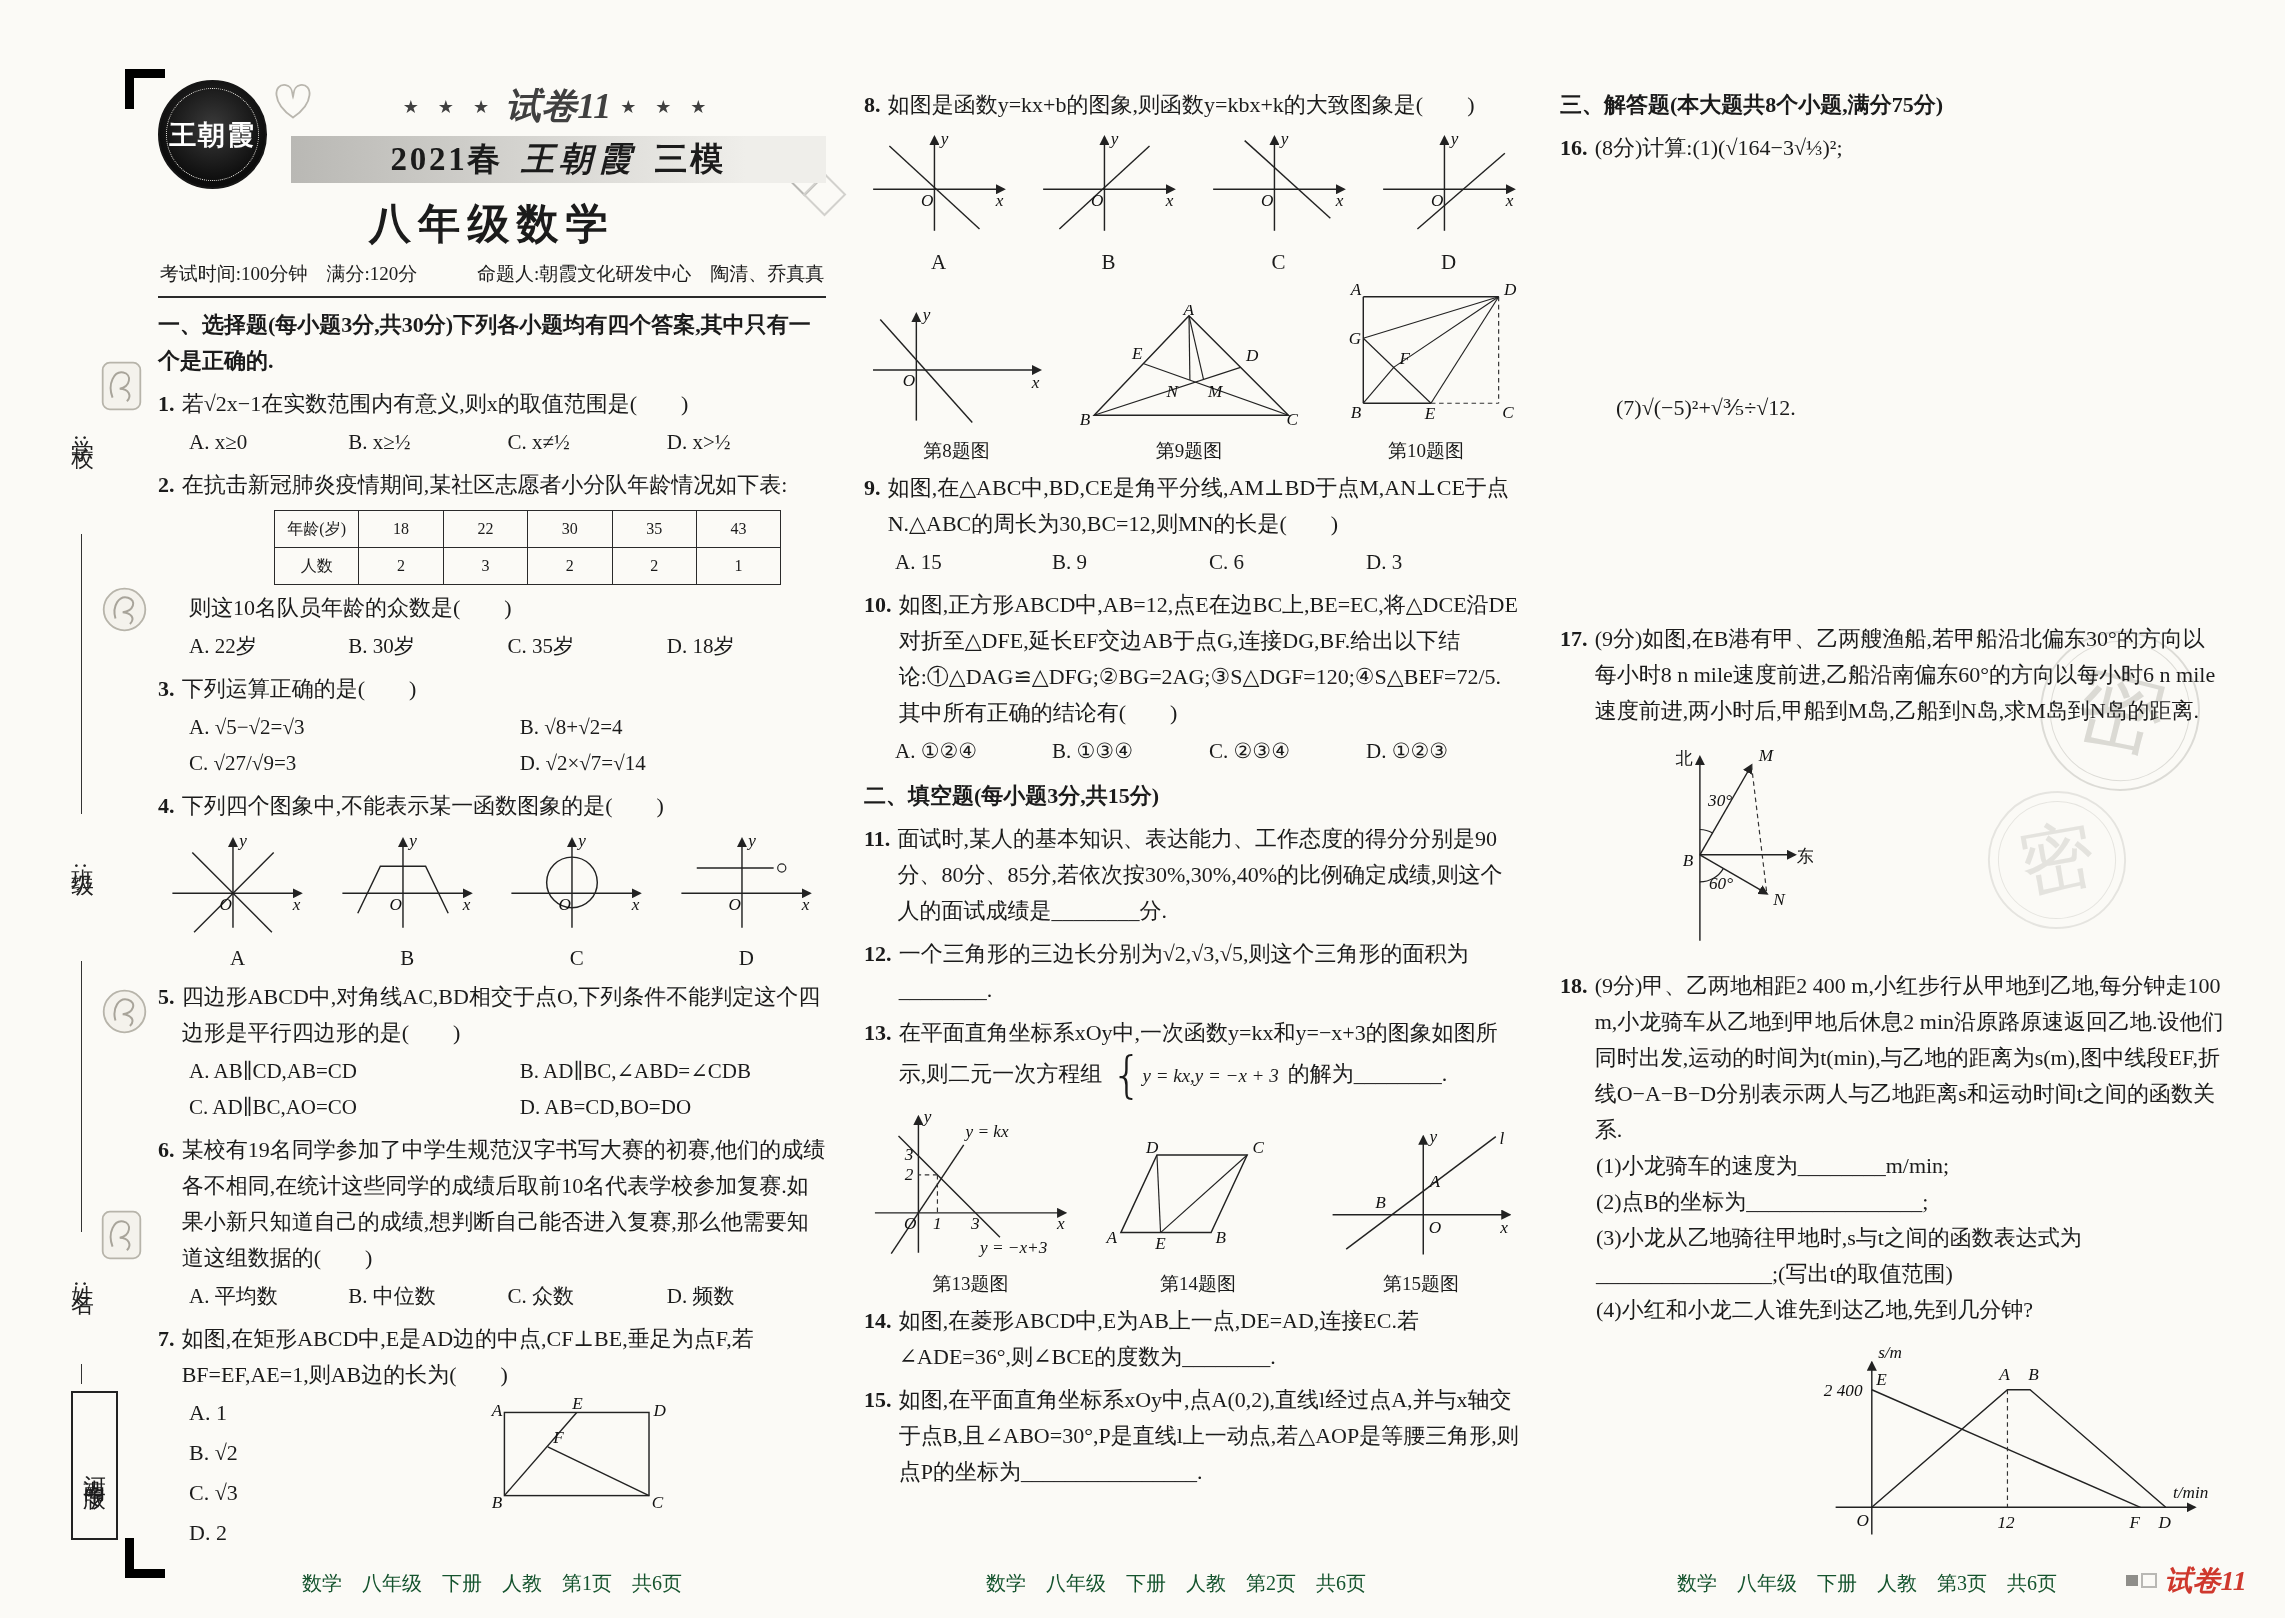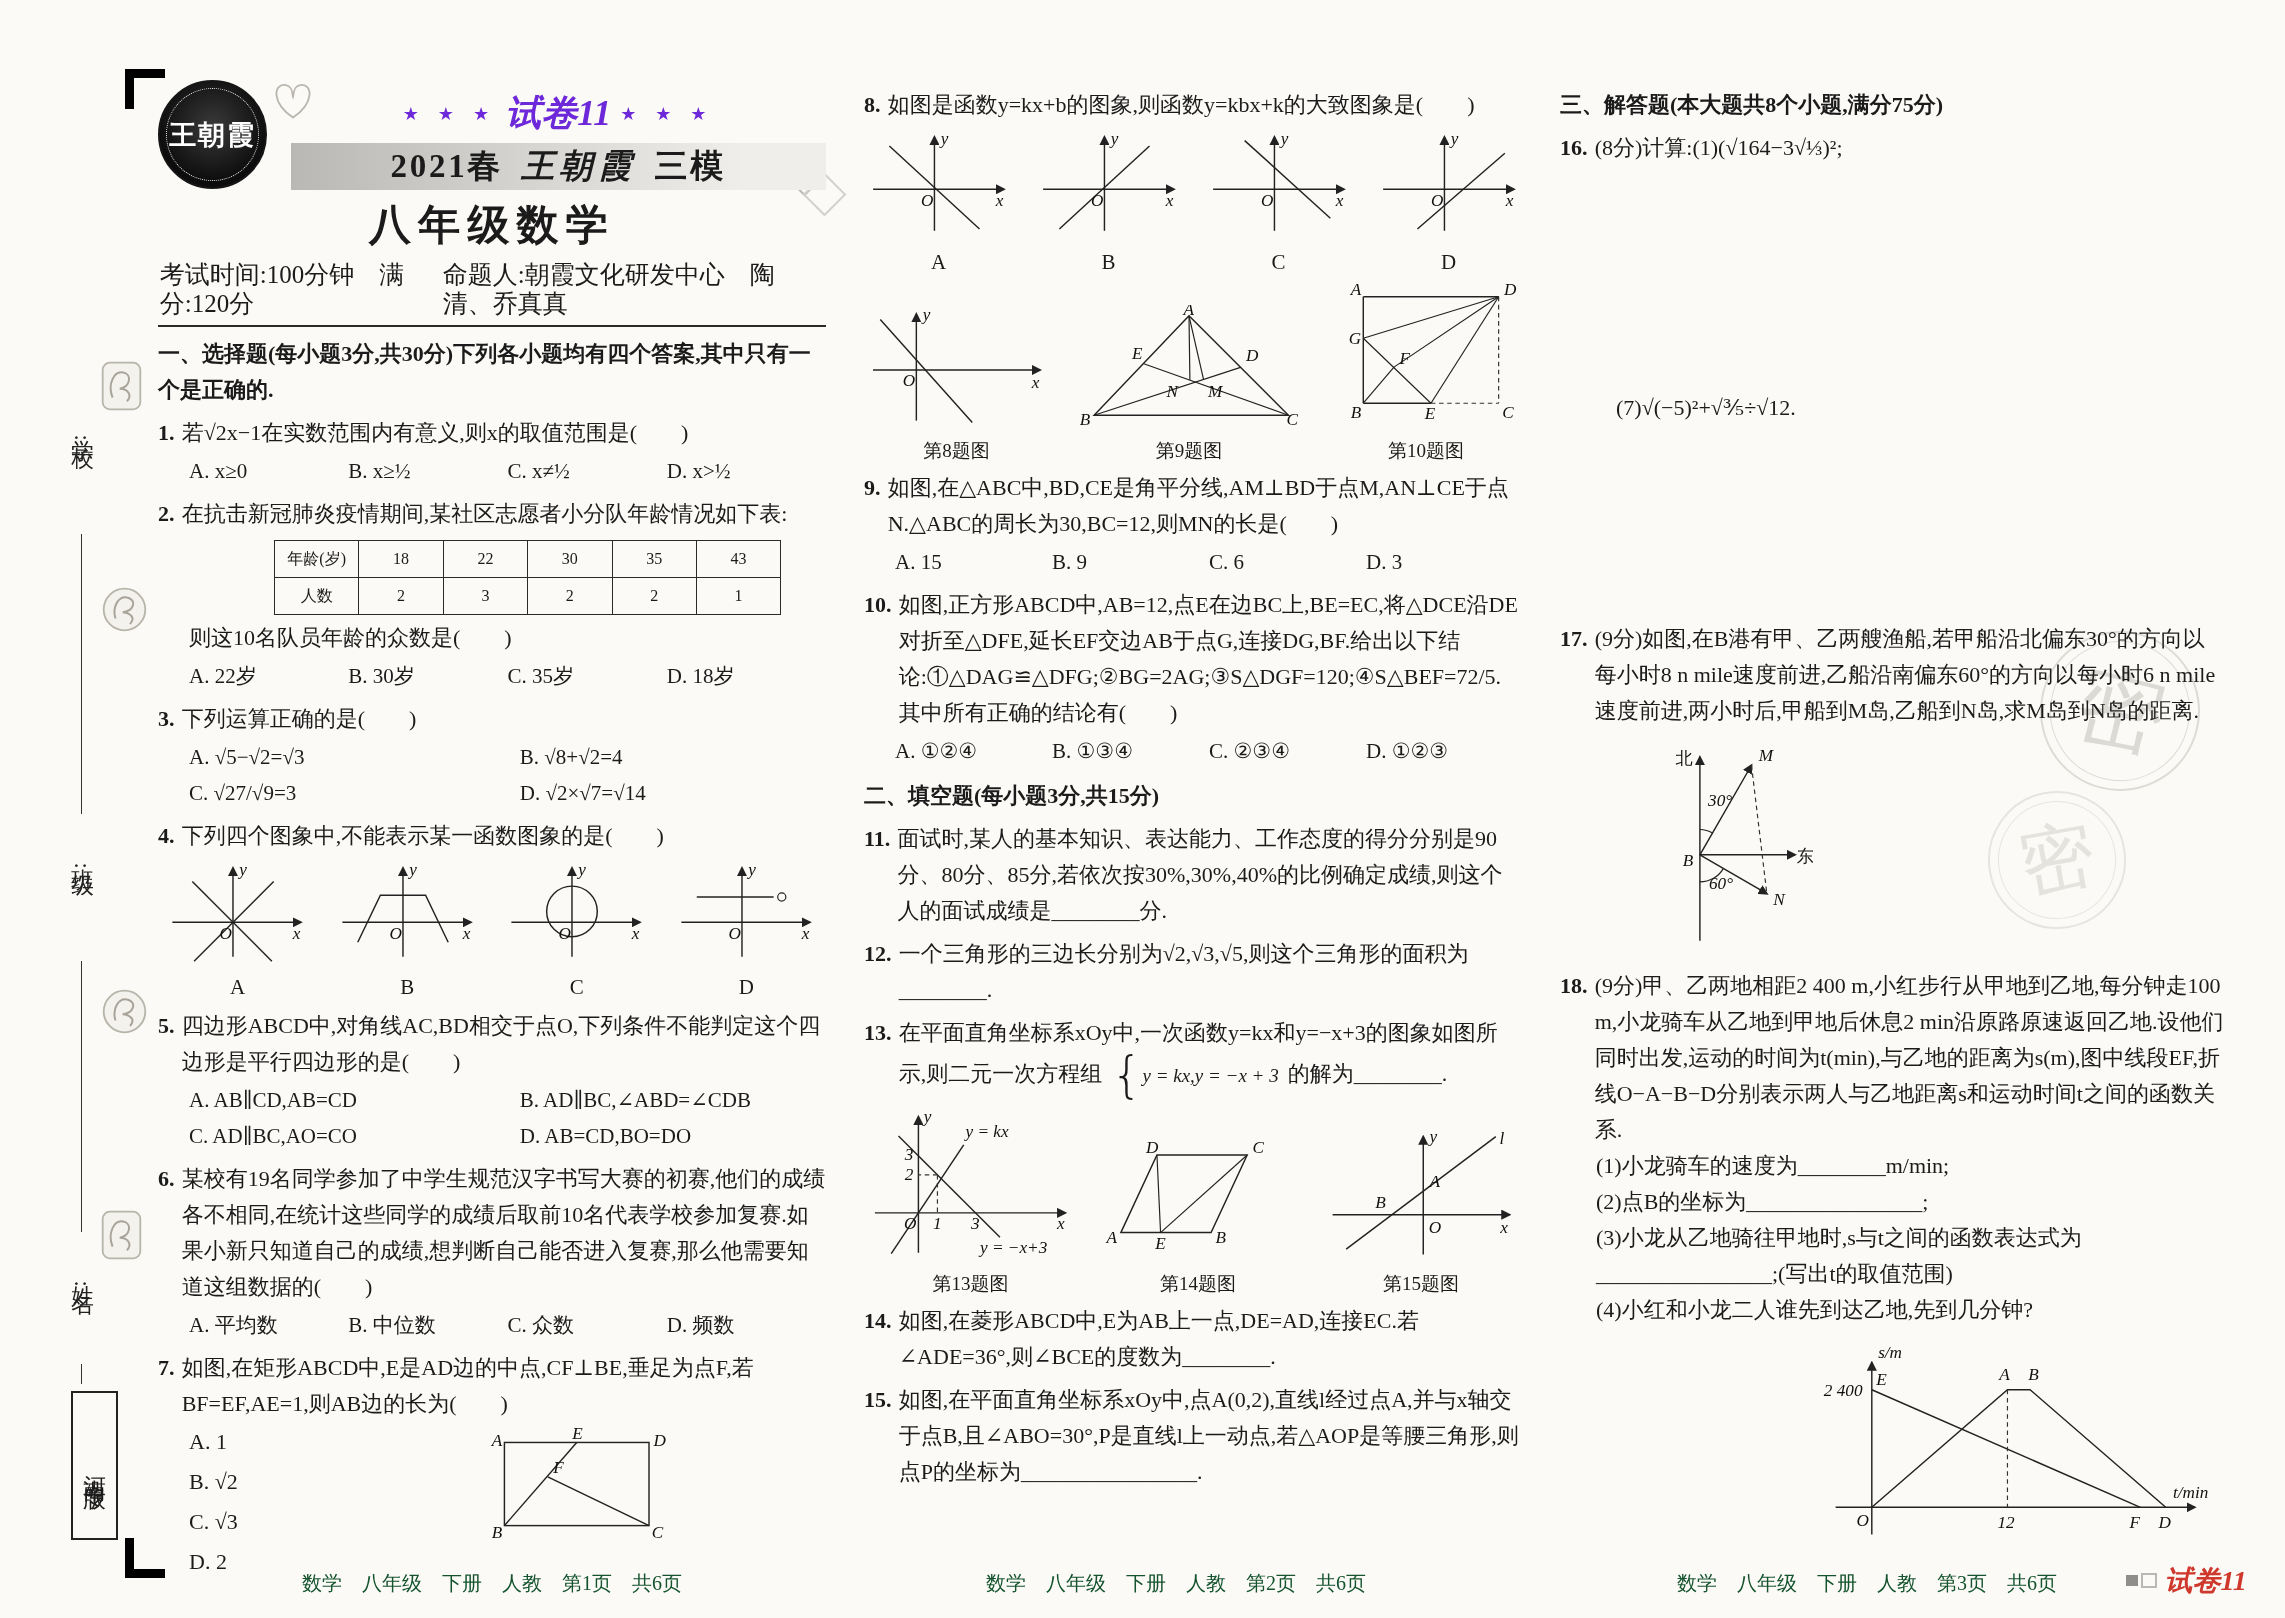--- a/index.html
+++ b/index.html
@@ -15,29 +15,29 @@
 
   
   .hdr-top{display:flex;align-items:flex-start;}
   .logo-circle{width:105px;height:105px;border-radius:50%;
     background:radial-gradient(circle at 50% 42%,#3a3a3a,#0c0c0c 70%);
     border:2.7px solid #161616;display:flex;flex-direction:column;align-items:center;justify-content:center;
     position:relative;flex:none;}
   .logo-circle::after{content:"";position:absolute;inset:6.3px;border:1.8px dotted #e8e6e0;border-radius:50%;}
   .logo-txt{color:#fff;font-weight:700;font-size:27px;letter-spacing:1.8px;z-index:1;}
   .hdr-right{flex:1;padding-left:23.5px;}
-  .starline{text-align:center;color:#6d28d9;margin-top:12px;line-height:42px;}
+  .starline{text-align:center;color:#404040;margin-top:5px;line-height:42px;}
   .stars{font-size:18px;letter-spacing:7.2px;vertical-align:5.4px;}
   .paperno{font-size:36px;font-weight:700;font-style:italic;margin:0 9px;}
   .banner{margin-top:3.6px;height:47px;line-height:47px;text-align:center;
     background:linear-gradient(90deg,#b9b8b4,#efeeea 85%);
     font-size:33px;font-weight:700;letter-spacing:2.7px;}
   .banner .bb{font-style:italic;letter-spacing:5.4px;padding:0 7.2px;}
   .exam-title{text-align:center;font-size:42px;font-weight:700;letter-spacing:7.2px;line-height:56px;margin-top:7.2px;}
-  .inforow{display:flex;justify-content:space-between;font-size:25px;line-height:29px;
+  .inforow{display:flex;justify-content:space-between;font-size:19px;line-height:29px;
     border-bottom:2.3px solid #2a2a2a;padding:3.6px 1.8px 7.2px;margin-top:3.6px;}
 
   
   .sec{font-weight:700;margin:9px 0 1.8px;}
   .q{display:flex;margin:7.2px 0 0;}
   .qn{flex:none;font-weight:700;padding-right:7.2px;}
   .qt{flex:1;}
   .opts{display:grid;padding-left:31px;margin:1.8px 0 3.6px;font-size:21px;}
   .c4{grid-template-columns:repeat(4,1fr);}
   .c2{grid-template-columns:1.08fr 1fr;}

